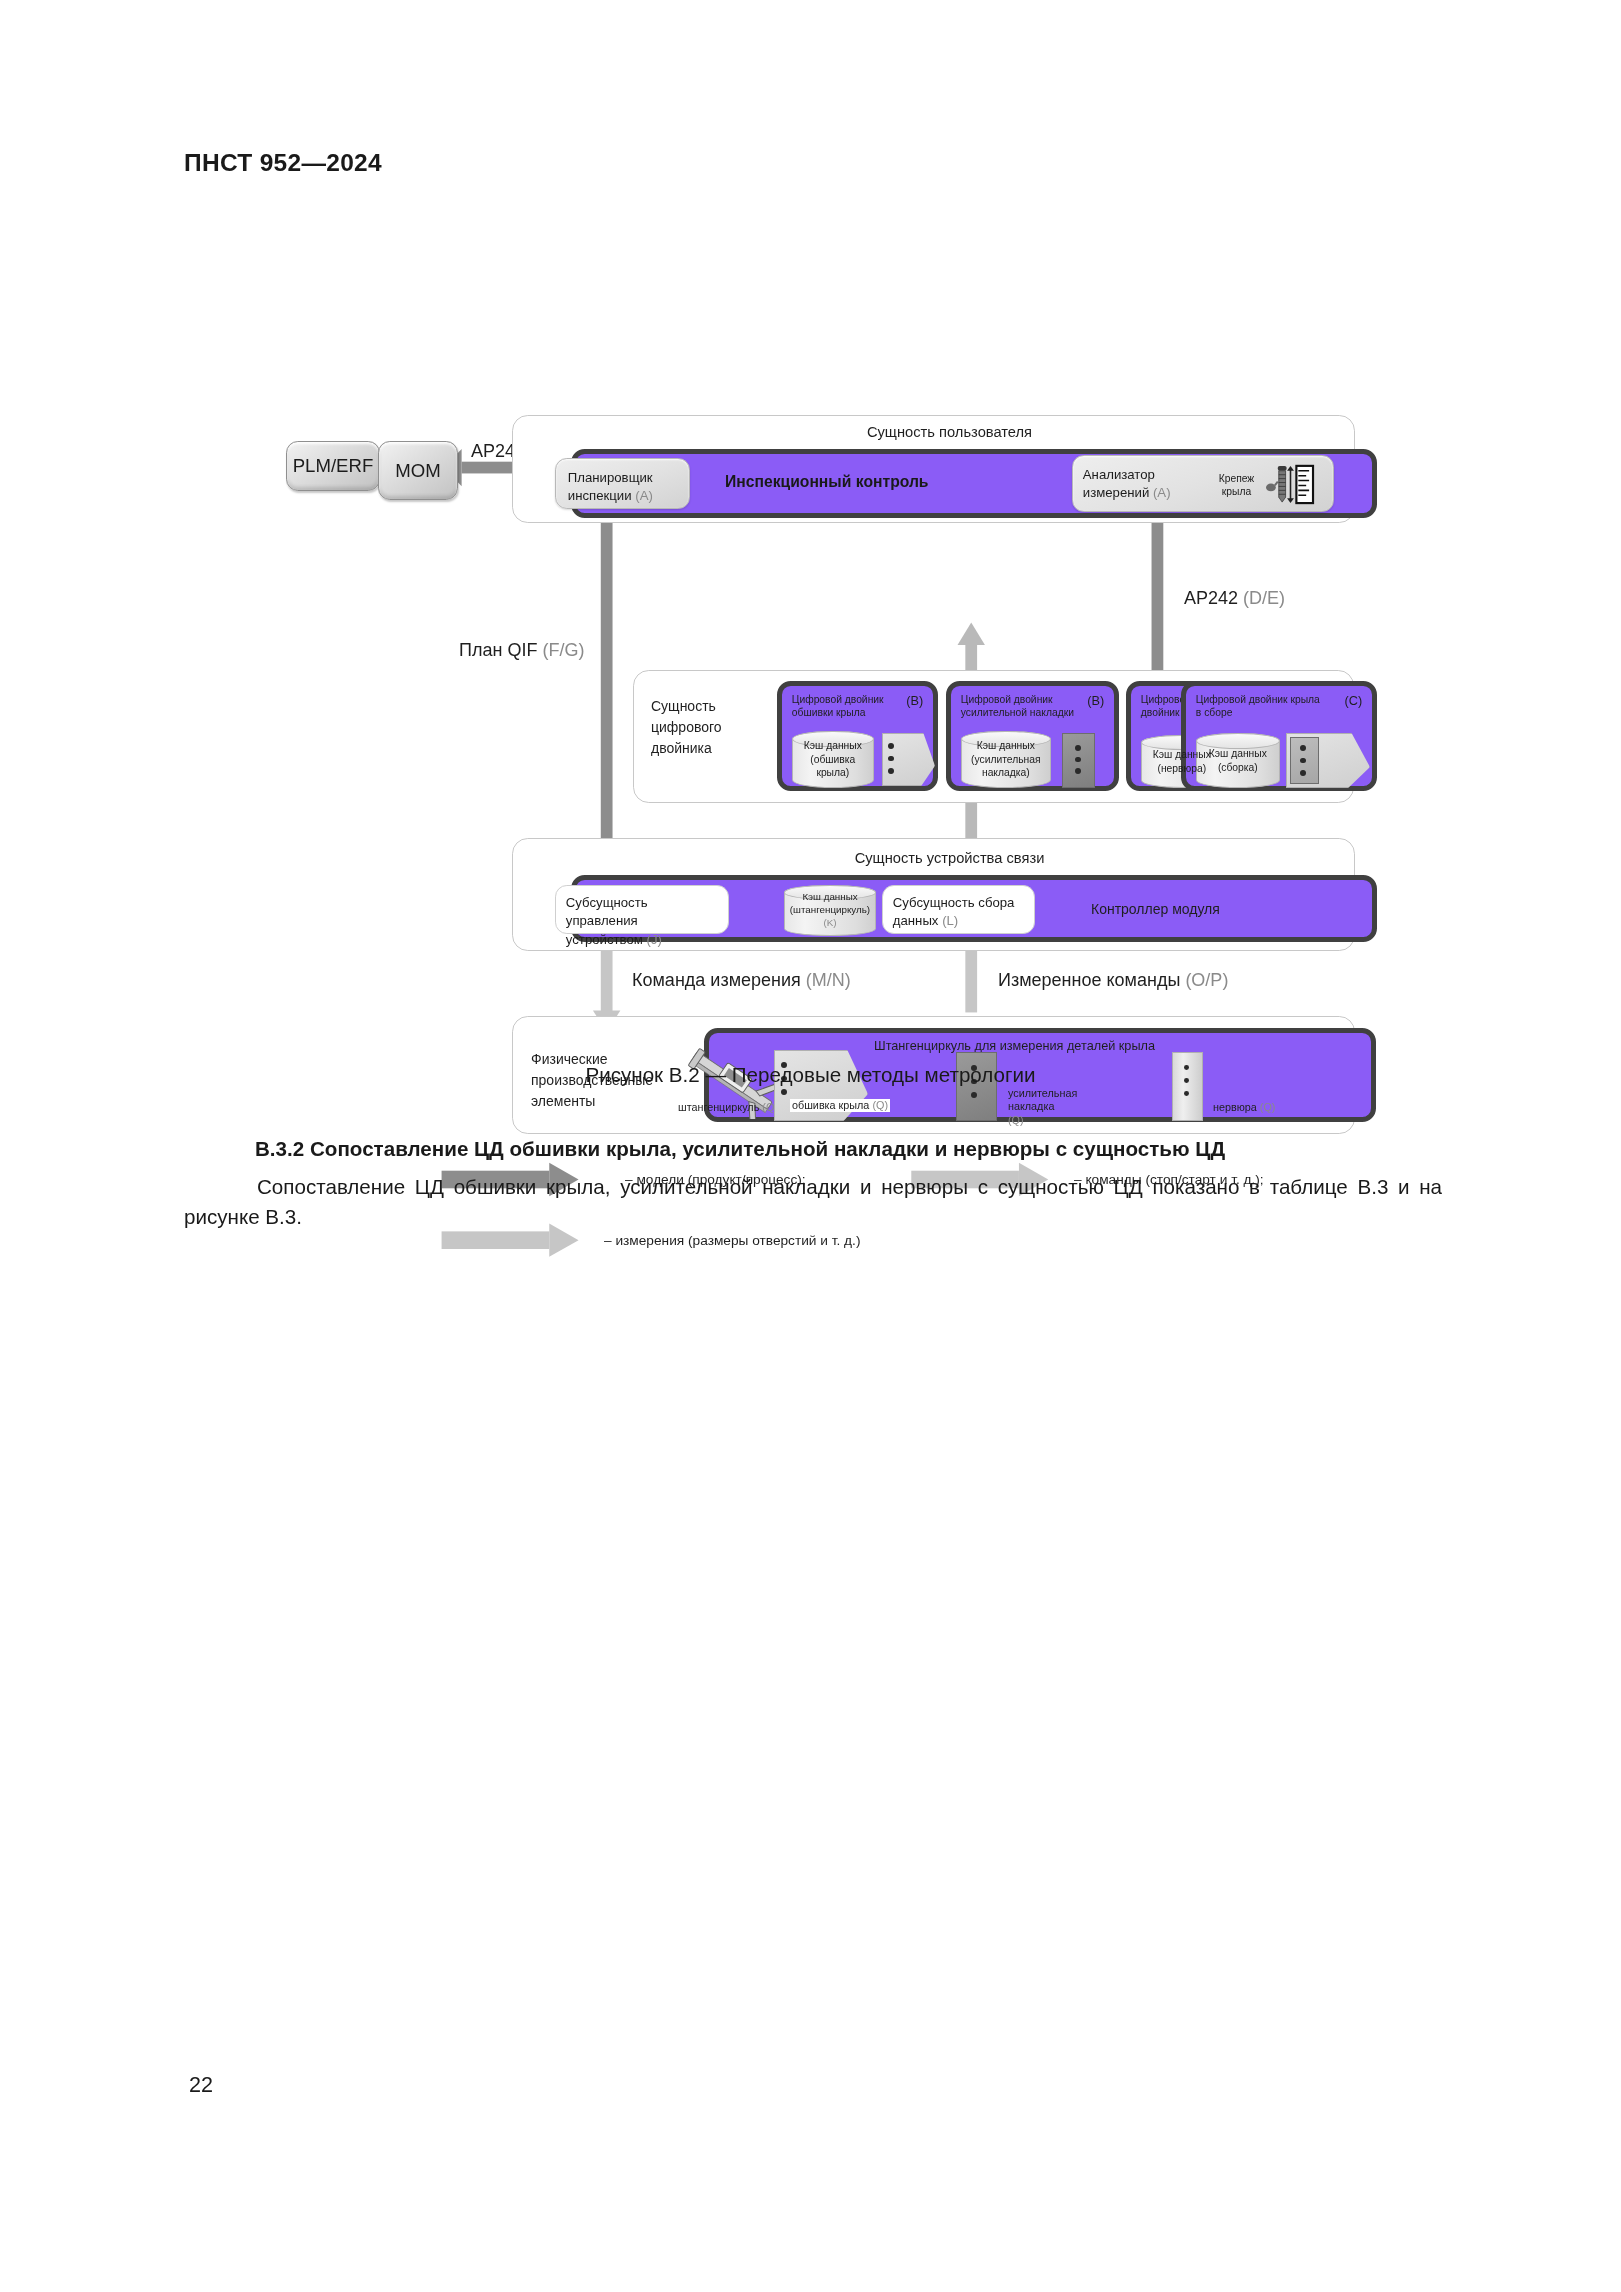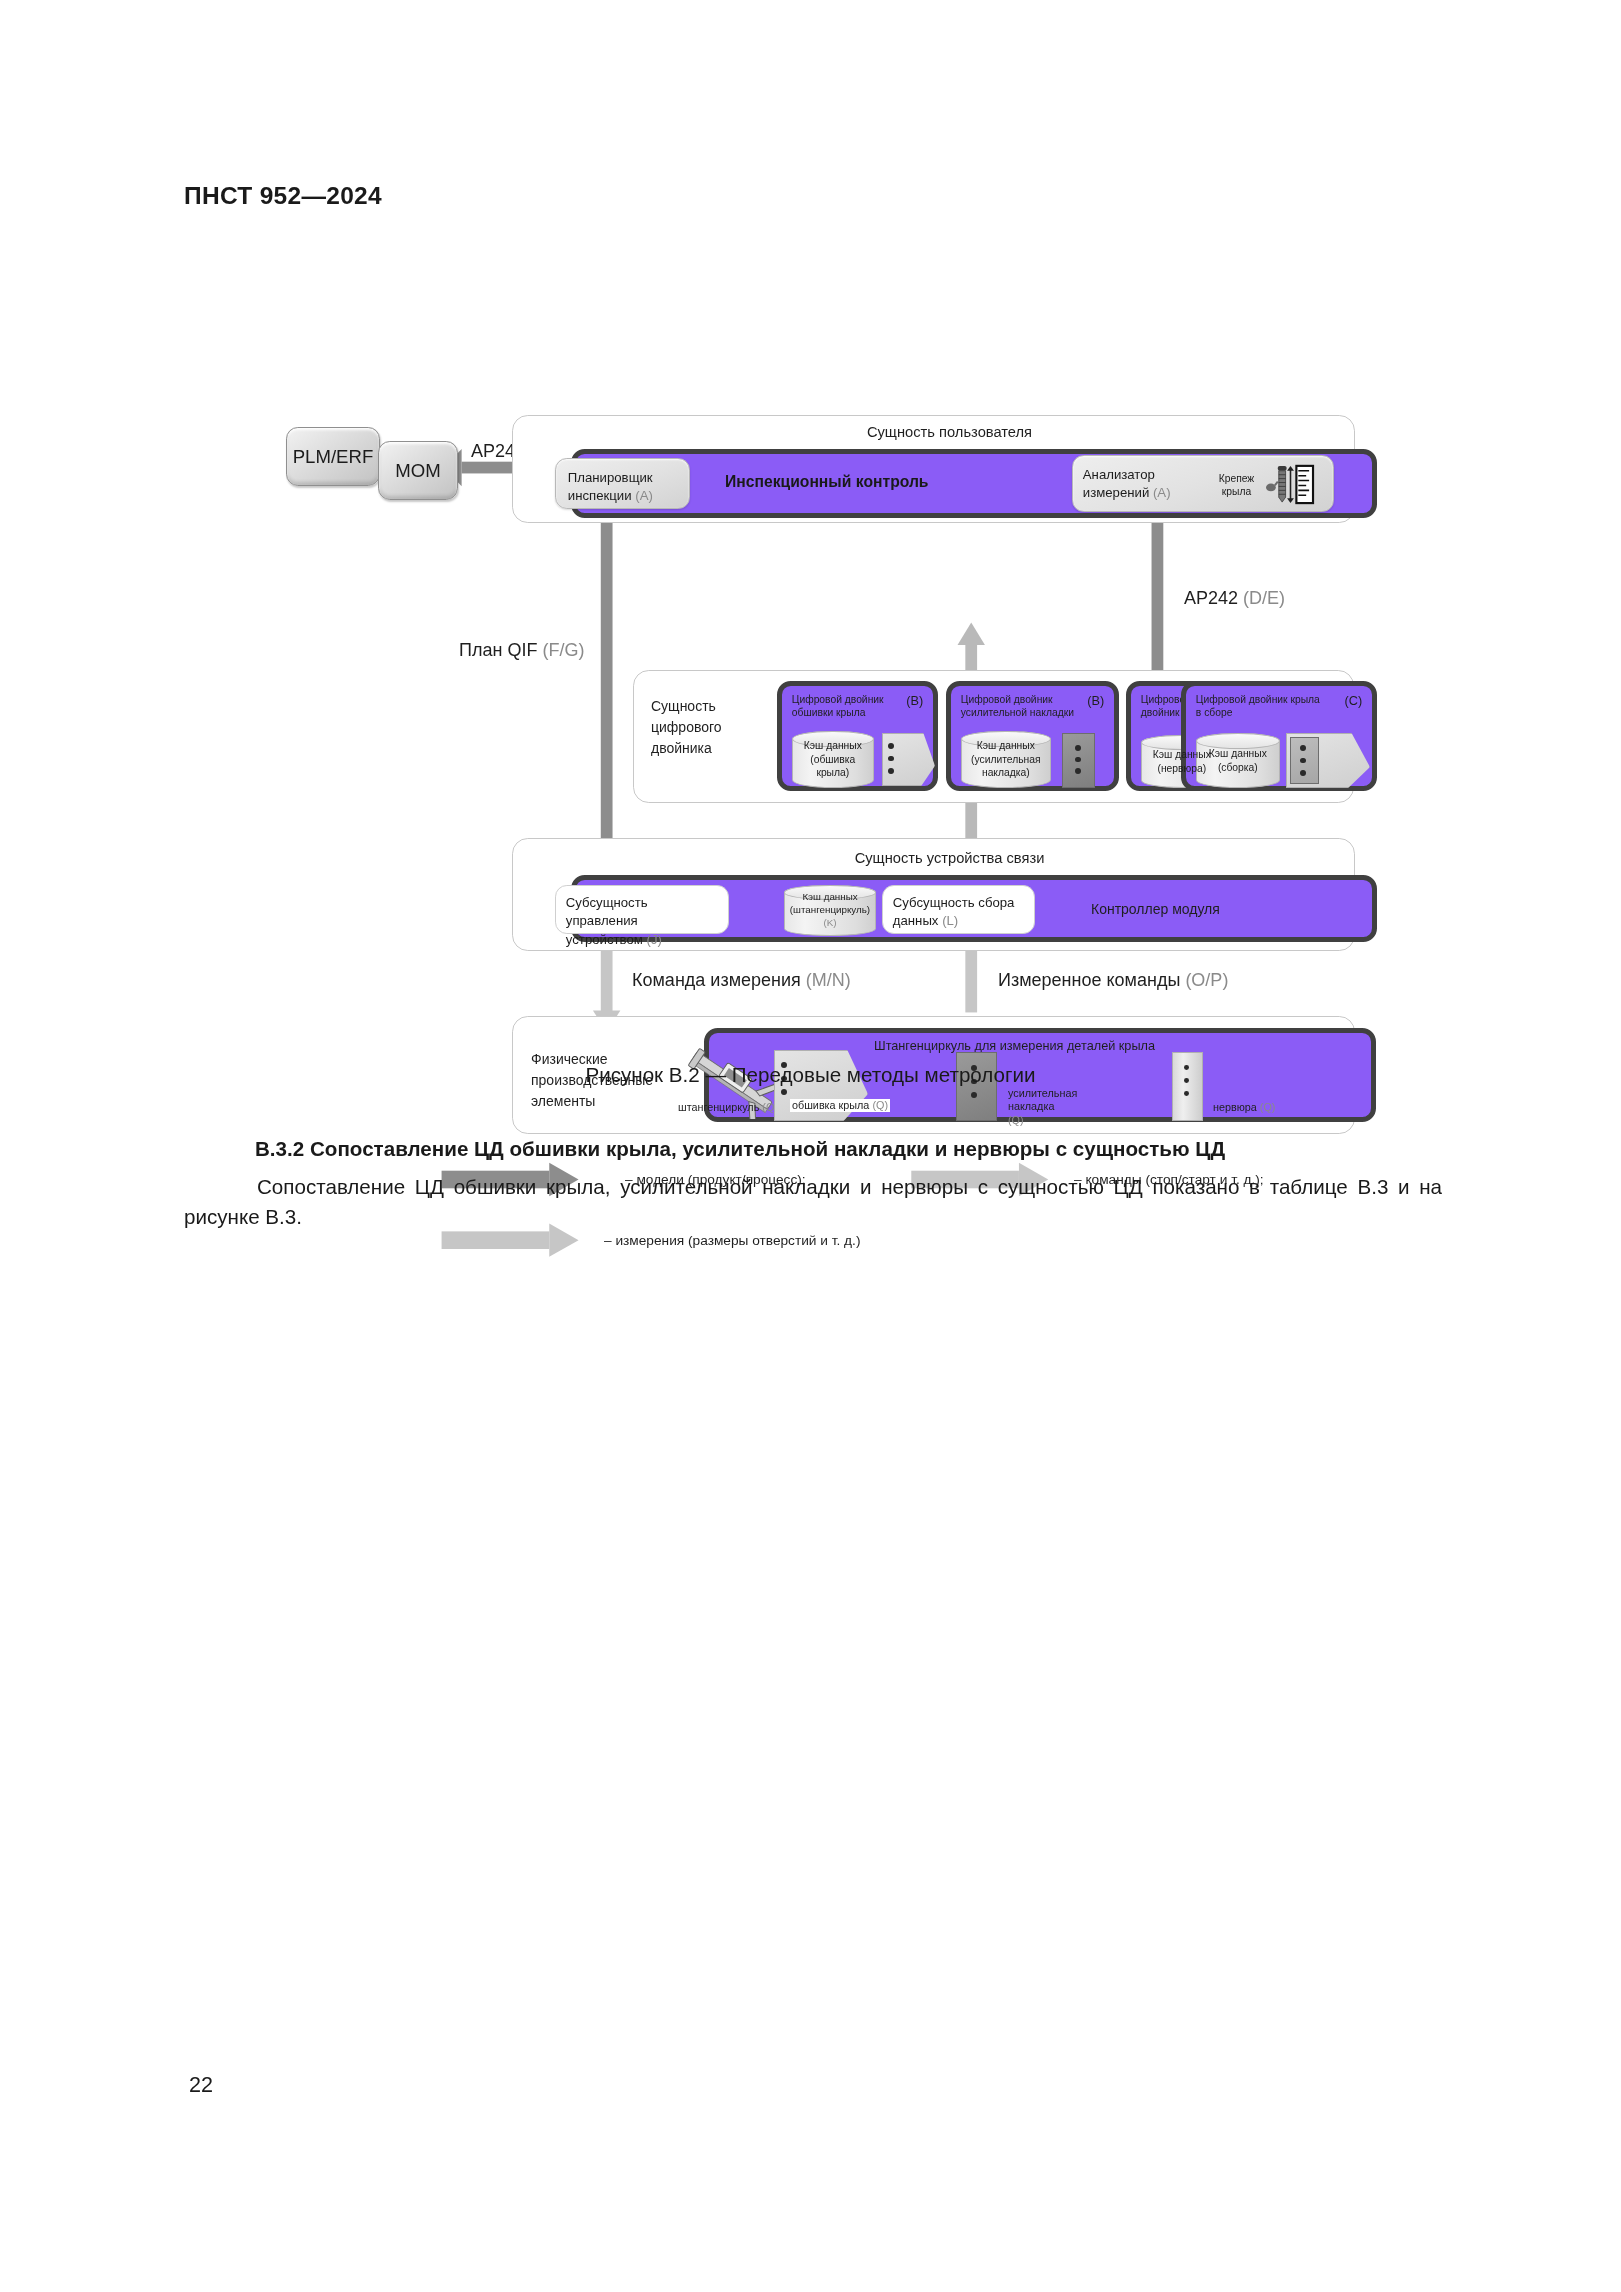--- a/index.html
+++ b/index.html
@@ -17,21 +17,20 @@
   }
 
   
   .page-header {
     position: absolute;
     left: 184px;
     top: 149px;
     font-size: 24.5px;
     font-weight: bold;
     letter-spacing: 0.3px;
-    margin-top: 33px;
   }
   .page-number {
     position: absolute;
     left: 189px;
     top: 2072px;
     font-size: 21.6px;
   }
 
   
   .figure {
@@ -273,21 +272,21 @@
       <rect x="613" y="700" width="12" height="78" fill="#c6c6c6"></rect>
       <path d="M605,776 L633,776 L619,798 z" fill="#c6c6c6"></path>
     </g>
 
     <g>
       <rect x="985" y="700" width="12" height="78" fill="#c6c6c6"></rect>
       <path d="M977,703 L1005,703 L991,681 z" fill="#c6c6c6"></path>
     </g>
   </svg>
 
-  <div class="key-box" style="left:286px;top:177px;width:94px;height:59px;">
+  <div class="key-box" style="left:286px;top:191px;width:94px;height:50px;">
     <span>PLM/ERF</span>
   </div>
   <div class="key-box" style="left:378px;top:191px;width:80px;height:59px;">
     <span>MOM</span>
   </div>
   <div class="lbl-arrow" style="left:471px;top:191px;">AP242</div>
 
   <div class="panel" style="left:512px;top:165px;width:843px;height:108px;"></div>
   <div class="panel-title" style="left:512px;top:174px;width:843px;text-align:center;">Сущность пользователя</div>
 

